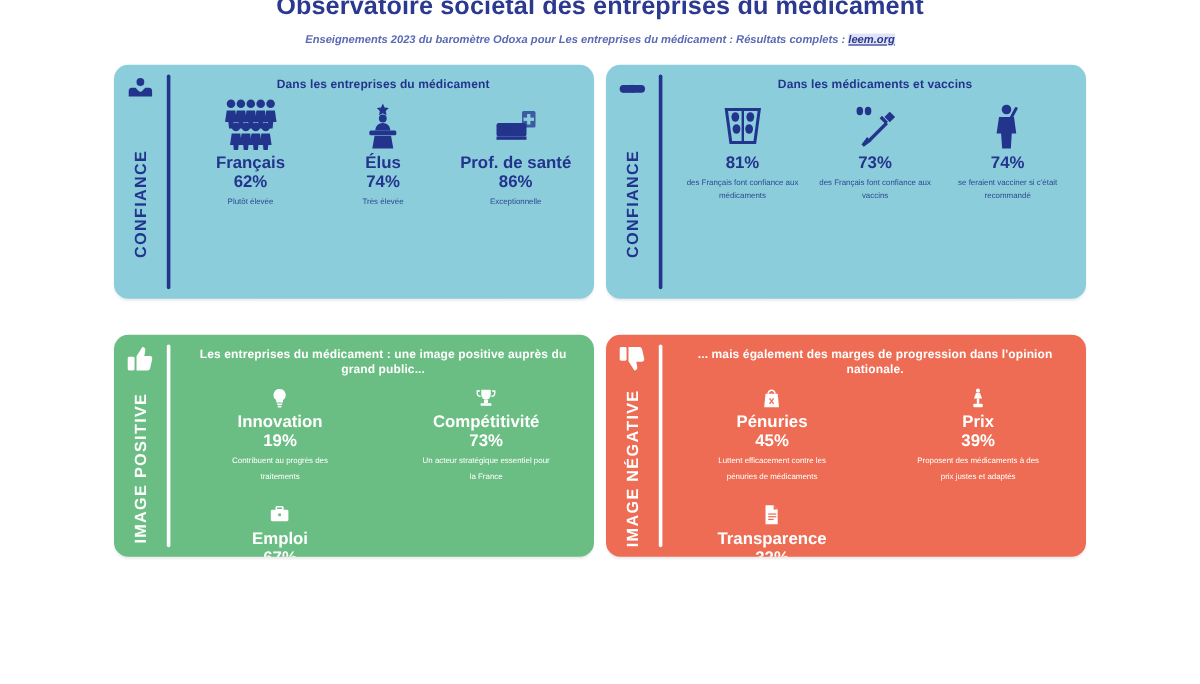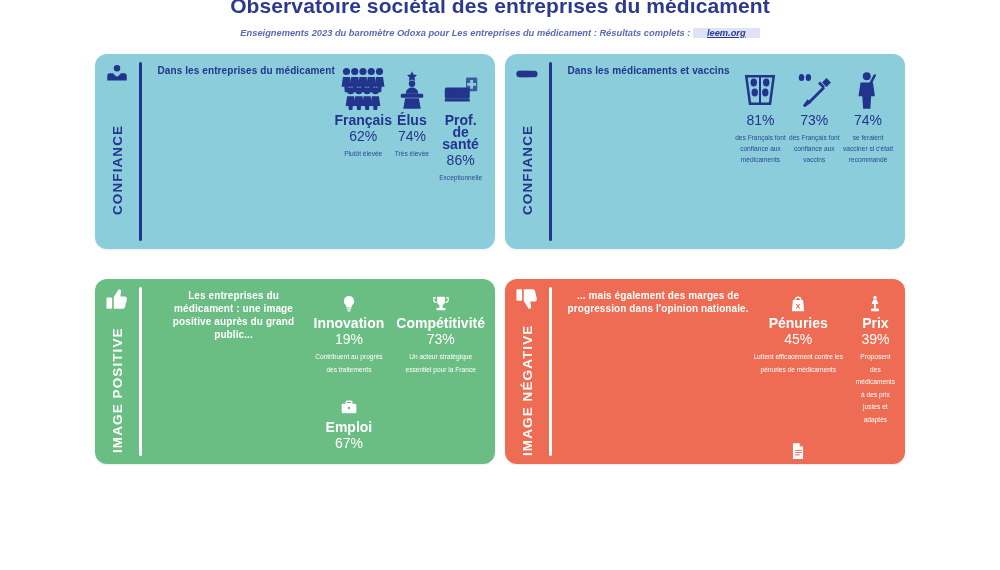--- a/index.html
+++ b/index.html
@@ -18,21 +18,21 @@
     letter-spacing: .1px; line-height: 20px;
     margin-top: -4px; white-space: nowrap;
   }
   .subtitle-line {
     font-size: 9.3px; font-style: italic; font-weight: bold;
     color: #5a6bb5; margin-top: 12px; line-height: 11px;
     white-space: nowrap;
   }
   .subtitle-link {
     font-style: italic; font-weight: bold; color: #2b3a8f;
-    text-decoration: underline; background: #dfe3f5; padding: 0 14px;
+    text-decoration: underline; background: #dfe3f5; padding: 0 0;
   }
 
   
   .panels {
     position: absolute; left: 0; top: 50px;
     width: 1000px; height: 520px;
     display: grid;
     grid-template-columns: 400px 400px;
     grid-template-rows: 195px 185px;
     justify-content: center; align-content: start;
@@ -67,42 +67,42 @@
   }
   .blue  .rail-label, .blue  .rail-icon  { color:#23348c; }
   .green .rail-label, .green .rail-icon  { color:#ffffff; }
   .red   .rail-label, .red   .rail-icon  { color:#ffffff; }
 
   .divider { width: 2.5px; margin: 8px 0 8px 0; border-radius:2px; }
   .blue .divider  { background:#23348c; }
   .green .divider { background:#ffffff; }
   .red .divider   { background:#ffffff; }
 
-  .body { flex: 1; padding: 8px 10px 6px 12px; display:flex; flex-direction:row; }
+  .body { flex: 1; padding: 8px 10px 6px 12px; display:flex; flex-direction:column; }
 
   .panel-title {
     text-align: center; font-weight: bold; font-size: 10px;
     line-height: 13px; letter-spacing: .1px; padding: 2px 4px 0;
   }
   .blue  .panel-title { color:#23348c; }
   .green .panel-title, .red .panel-title { color:#ffffff; }
 
   
   .stats { flex:1; display:flex; align-items:flex-start; justify-content:space-around; padding-top:6px; }
   .stats.grid2 {
     display: grid; grid-template-columns: 1fr 1fr;
     row-gap: 2px; column-gap: 4px; padding-top: 4px; gap: 12px;
   }
   .stat { display:flex; flex-direction:column; align-items:center; text-align:center; width: 33%; }
   .stats.grid2 .stat { width: 100%; }
 
   .stat-icon { height: 42px; display:flex; align-items:flex-end; justify-content:center; }
   .stats.grid2 .stat-icon { height: 22px; }
   .stat-label { font-size: 14px; font-weight: bold; margin-top: 4px; line-height: 12px; }
-  .stat-value { font-size: 14px; font-weight: normal; margin-top: 3px; line-height: 15px; }
+  .stat-value { font-size: 14px; font-weight: bold; margin-top: 3px; line-height: 15px; }
   .stat-sub { font-size: 6.6px; line-height: 11px; margin-top: 4px; max-width: 110px; }
 
   .blue  .stat-label, .blue  .stat-value { color:#23348c; }
   .blue  .stat-sub { color:#2c4a8e; }
   .green .stat-label, .green .stat-value, .green .stat-sub { color:#ffffff; }
   .red   .stat-label, .red   .stat-value, .red   .stat-sub { color:#ffffff; }
 
   .stat-sub.tall { line-height: 12.5px; }
   svg { display:block; }
 </style>

